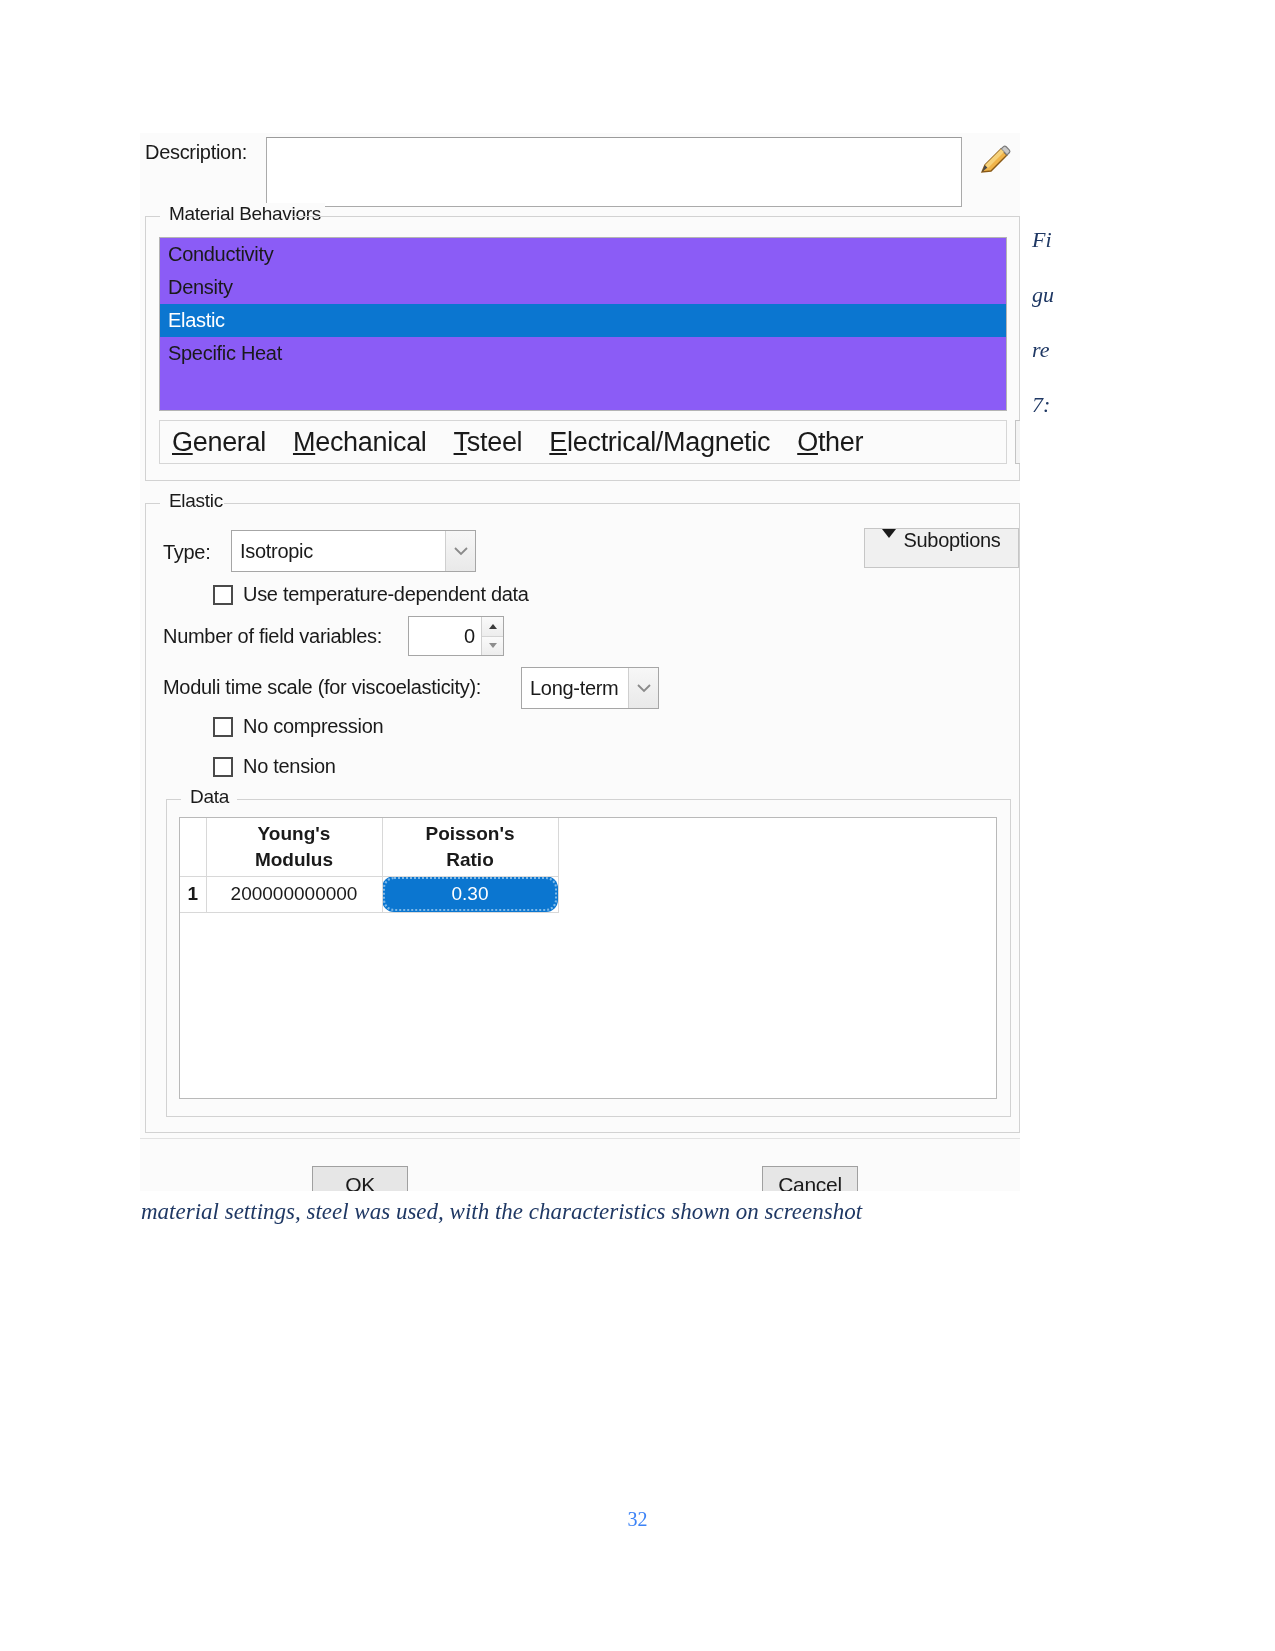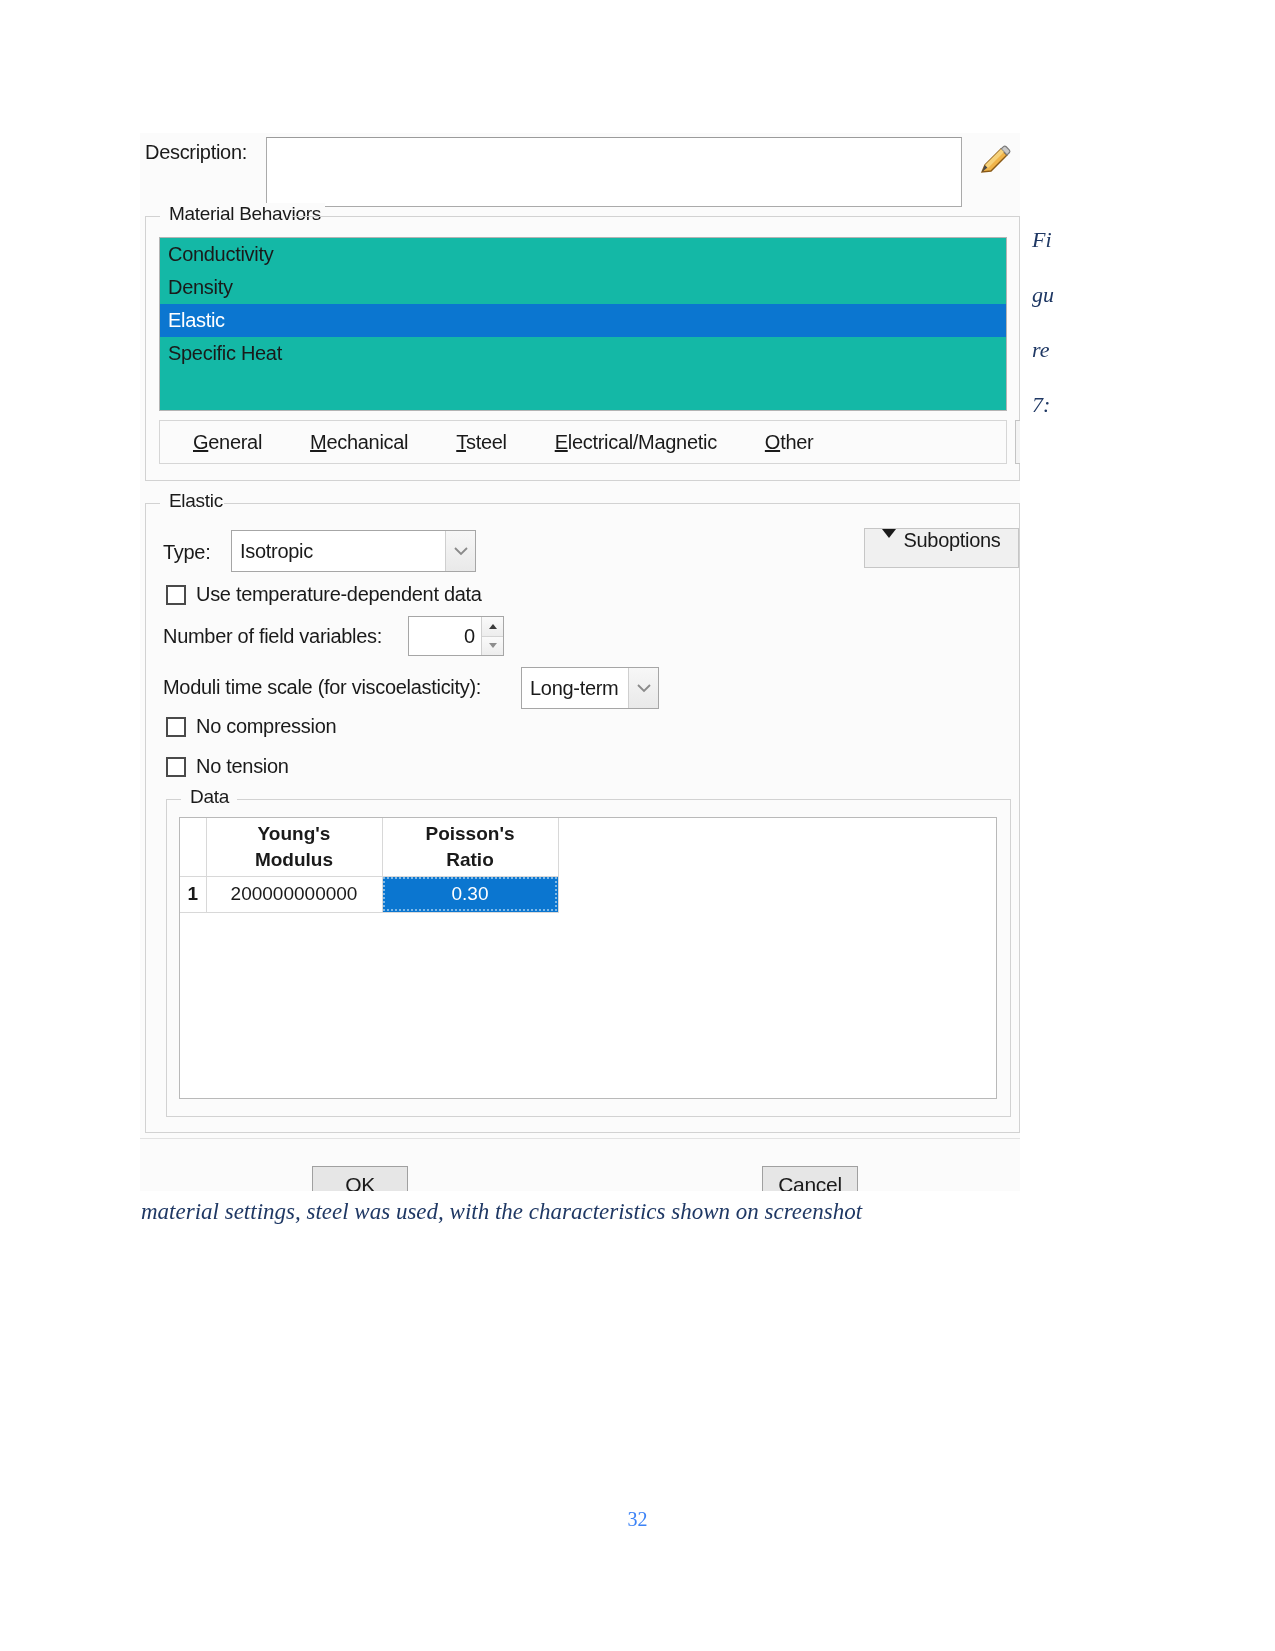--- a/index.html
+++ b/index.html
@@ -87,21 +87,21 @@
     font-size: 19px;
     color: #1a1a1a;
     background: #fbfbfb;
     padding: 0 4px;
     letter-spacing: -0.3px;
   }
   .mb-list {
     position: absolute;
     left: 13px; top: 21px;
     width: 848px; height: 174px;
-    background: #14b8a6;
+    background: #8b5cf6;
     border: 1px solid #b4b4b4;
     overflow: hidden;
   }
   .mb-item {
     height: 33px;
     line-height: 33px;
     padding-left: 8px;
     font-size: 20px;
     color: #1a1a1a;
     letter-spacing: -0.3px;
@@ -116,23 +116,23 @@
   .mb-menubar {
     position: absolute;
     left: 13px; top: 204px;
     width: 848px; height: 44px;
     background: #fbfbfb;
     border: 1px solid #d6d6d6;
     display: flex;
     align-items: center;
   }
   .menu-item {
-    font-size: 20px;
-    color: #1a1a1a;
-    margin-left: 33px;
+    font-size: 27px;
+    color: #1a1a1a;
+    margin-left: 12px;
     margin-right: 15px;
     white-space: nowrap;
     letter-spacing: -0.3px;
   }
   .menu-item .acc { text-decoration: underline; }
   .mb-eraser {
     position: absolute;
     left: 869px; top: 204px;
     width: 44px; height: 44px;
   }
@@ -226,20 +226,21 @@
     border-left: 7px solid transparent;
     border-right: 7px solid transparent;
     border-top: 9px solid #1a1a1a;
   }
 
   .chk-row {
     position: absolute;
     display: flex;
     align-items: center;
     gap: 10px;
+    margin-left: 47px;
   }
   .chk-box {
     width: 20px; height: 20px;
     background: #ffffff;
     border: 2px solid #4a4a4a;
   }
   .chk-label {
     font-size: 20px; color: #1a1a1a;
     letter-spacing: -0.3px; white-space: nowrap;
   }
@@ -356,20 +357,21 @@
   }
   table.data-table td.cell {
     height: 36px;
     text-align: center;
   }
   table.data-table td.cell.selected {
     background: #0b76d0;
     color: #ffffff;
     outline: 2px dotted #7fb9e8;
     outline-offset: -3px;
+    border-radius: 12px;
   }
 
   
   .footer {
     position: absolute;
     left: 0; top: 1005px;
     width: 880px; height: 53px;
     background: #fbfbfb;
     border-top: 1px solid #e2e2e2;
   }

